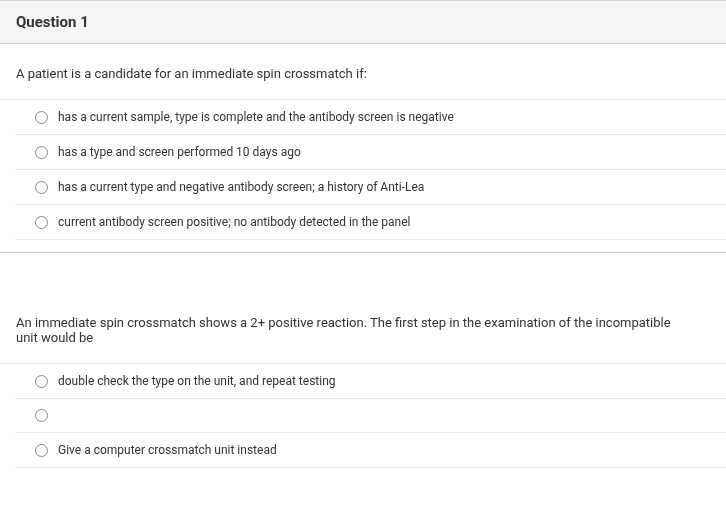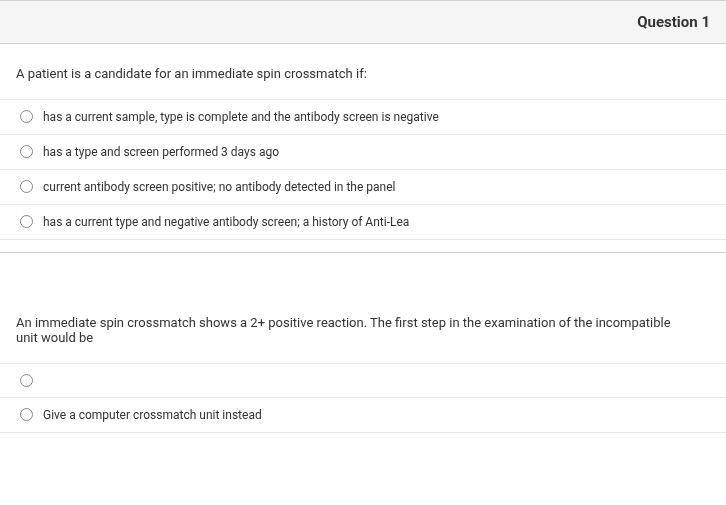--- a/index.html
+++ b/index.html
@@ -19,36 +19,36 @@
     .question-header {
       background: #f5f5f5;
       padding: 12px 16px;
       border-top: 1px solid #d0d0d0;
       border-bottom: 1px solid #d0d0d0;
     }
     .question-title {
       font-size: 15px;
       font-weight: 700;
       color: #333333;
-      text-align: right;
     }
     .question-prompt {
       padding: 22px 32px 18px 16px;
       font-size: 13px;
       color: #333333;
       border-bottom: 1px solid #e8e8e8;
     }
     .options {
       padding: 0;
     }
     .option-row {
       display: flex;
-      align-items: flex-start;
+      align-items: flex-end;
       padding: 10px 16px 10px 20px;
       border-bottom: 1px solid #e8e8e8;
+      margin-left: 15px;
     }
     .option-radio {
       width: 13px;
       height: 13px;
       border: 1.5px solid #888888;
       border-radius: 50%;
       flex-shrink: 0;
       margin-right: 10px;
       background: #ffffff;
     }
@@ -69,37 +69,41 @@
     <div class="question-title">Question 1</div>
   </div>
   <div class="question-prompt">A patient is a candidate for an immediate spin crossmatch if:</div>
   <div class="options">
     <div class="option-row">
       <div class="option-radio"></div>
       <div class="option-label">has a current sample, type is complete and the antibody screen is negative</div>
     </div>
     <div class="option-row">
       <div class="option-radio"></div>
-      <div class="option-label">has a type and screen performed 3 days ago</div>
+      <div class="option-label">has a type and screen performed 10 days ago</div>
+    </div>
+    <div class="option-row">
+      <div class="option-radio"></div>
+      <div class="option-label">has a current type and negative antibody screen; a history of Anti-Lea</div>
     </div>
     <div class="option-row">
       <div class="option-radio"></div>
       <div class="option-label">current antibody screen positive; no antibody detected in the panel</div>
-    </div>
-    <div class="option-row">
-      <div class="option-radio"></div>
-      <div class="option-label">has a current type and negative antibody screen; a history of Anti-Lea</div>
     </div>
   </div>
   <div class="bottom-border"></div>
 </div>
 
 <div class="question-block">
   <div class="question-prompt">An immediate spin crossmatch shows a 2+ positive reaction. The first step in the examination of the incompatible unit would be</div>
   <div class="options">
+    <div class="option-row">
+      <div class="option-radio"></div>
+      <div class="option-label">double check the type on the unit, and repeat testing</div>
+    </div>
     <div class="option-row">
       <div class="option-radio"></div>
     </div>
     <div class="option-row">
       <div class="option-radio"></div>
       <div class="option-label">Give a computer crossmatch unit instead</div>
     </div>
 
   </div>
 </div>

